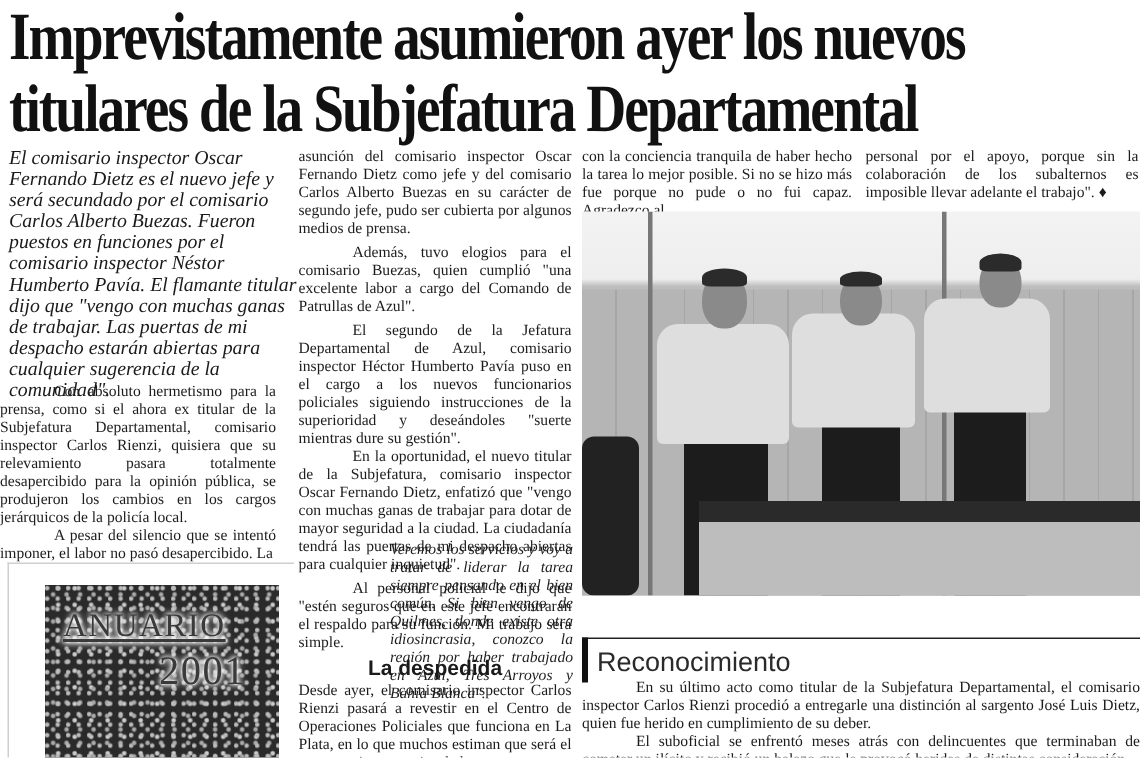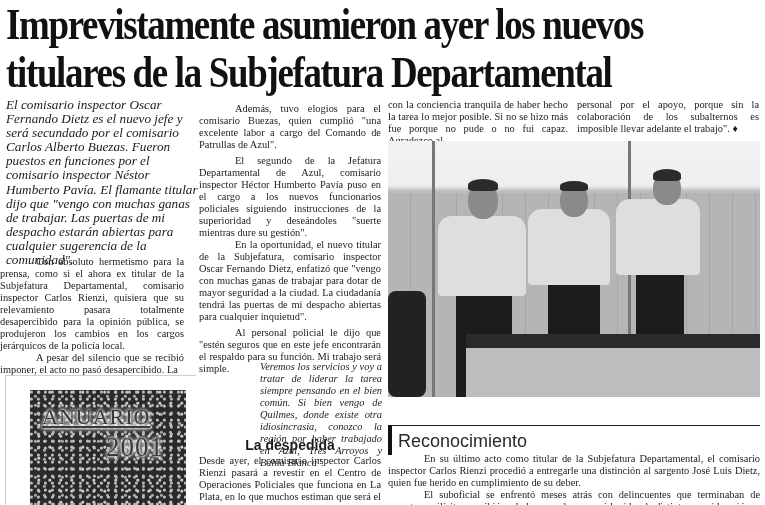--- a/index.html
+++ b/index.html
@@ -46,31 +46,32 @@
 
 <div class="headline">
   <div>Imprevistamente asumieron ayer los nuevos</div>
   <div>titulares de la Subjefatura Departamental</div>
 </div>
 
 <div class="lead">El comisario inspector Oscar Fernando Dietz es el nuevo jefe y será secundado por el comisario Carlos Alberto Buezas. Fueron puestos en funciones por el comisario inspector Néstor Humberto Pavía. El flamante titular dijo que "vengo con muchas ganas de trabajar. Las puertas de mi despacho estarán abiertas para cualquier sugerencia de la comunidad".</div>
 
 <div class="col c1">
   <p>Con absoluto hermetismo para la prensa, como si el ahora ex titular de la Subjefatura Departamental, comisario inspector Carlos Rienzi, quisiera que su relevamiento pasara totalmente desapercibido para la opinión pública, se produjeron los cambios en los cargos jerárquicos de la policía local.</p>
-  <p>A pesar del silencio que se recibió imponer, el acto no pasó desapercibido. La</p>
+  <p>A pesar del silencio que se intentó imponer, el labor no pasó desapercibido. La</p>
 </div>
 
 <div class="anuario">
   <div class="anuario-img">
     <div class="anuario-t1">ANUARIO</div>
     <div class="anuario-t2">2001</div>
   </div>
 </div>
 
 <div class="col c2">
+  <p class="noind">asunción del comisario inspector Oscar Fernando Dietz como jefe y del comisario Carlos Alberto Buezas en su carácter de segundo jefe, pudo ser cubierta por algunos medios de prensa.</p>
   <p class="sp">Además, tuvo elogios para el comisario Buezas, quien cumplió "una excelente labor a cargo del Comando de Patrullas de Azul".</p>
   <p class="sp">El segundo de la Jefatura Departamental de Azul, comisario inspector Héctor Humberto Pavía puso en el cargo a los nuevos funcionarios policiales siguiendo instrucciones de la superioridad y deseándoles "suerte mientras dure su gestión".</p>
   <p>En la oportunidad, el nuevo titular de la Subjefatura, comisario inspector Oscar Fernando Dietz, enfatizó que "vengo con muchas ganas de trabajar para dotar de mayor seguridad a la ciudad. La ciudadanía tendrá las puertas de mi despacho abiertas para cualquier inquietud".</p>
   <p class="sp">Al personal policial le dijo que "estén seguros que en este jefe encontrarán el respaldo para su función. Mi trabajo será simple.</p>
 </div>
 
 <div class="col wrapbox">
   <p class="noind">Veremos los servicios y voy a tratar de liderar la tarea siempre pensando en el bien común. Si bien vengo de Quilmes, donde existe otra idiosincrasia, conozco la región por haber trabajado en Azul, Tres Arroyos y Bahía Blanca".</p>
 </div>
 

